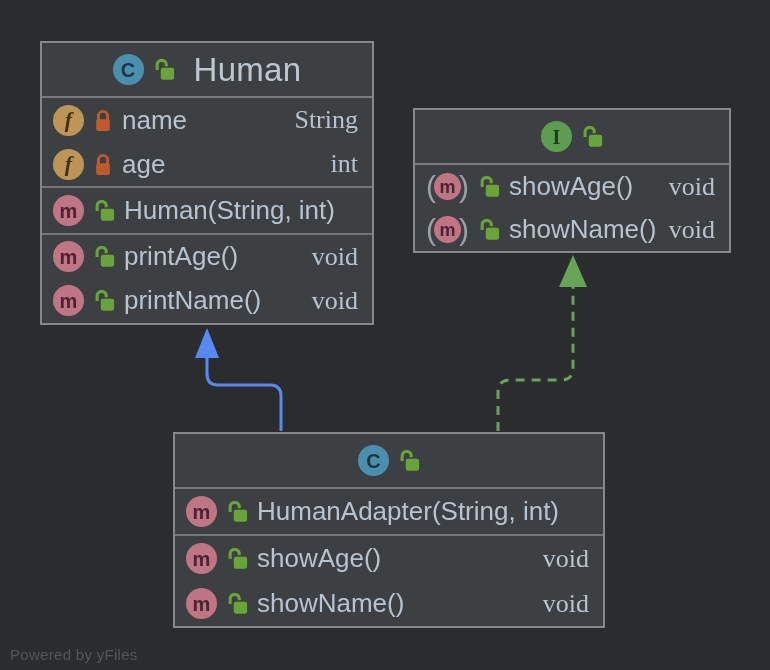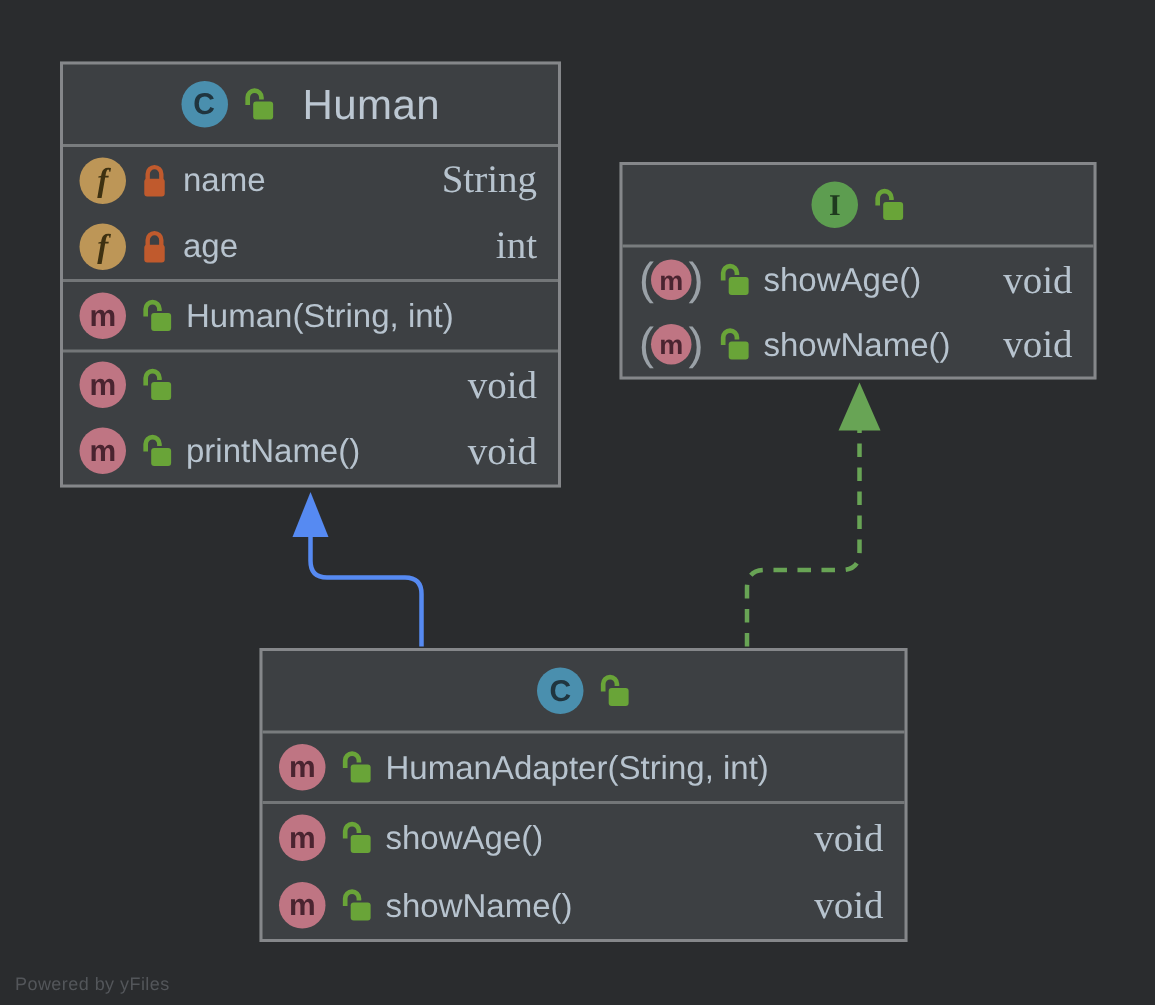--- a/index.html
+++ b/index.html
@@ -12,48 +12,48 @@
 
   .node {
     position:absolute; box-sizing:border-box;
     background:#3d4043; border:2px solid #85878a;
     display:flex; flex-direction:column; color:#b7c3ce;
   }
   .header {
     flex:0 0 53px; display:flex; align-items:center; justify-content:center;
     gap:9px; border-bottom:2px solid #797c7e;
   }
-  .title { font-size:28px; margin-left:10px; color:#bcc7d2; letter-spacing:0.3px; }
+  .title { font-size:33px; margin-left:10px; color:#bcc7d2; letter-spacing:0.3px; }
   .row {
     flex:1 1 0; display:flex; align-items:center;
     padding:0 14px 0 11px; gap:9px; min-height:0;
   }
   .row.sep { border-top:2px solid #737678; }
-  .mlabel { font-size:22px; white-space:nowrap; }
+  .mlabel { font-size:26px; white-space:nowrap; }
   .mtype  { font-size:26px; margin-left:auto; white-space:nowrap;font-family:Liberation Serif, serif; }
 
   .badge {
     width:31px; height:31px; border-radius:50%; flex:0 0 31px;
     display:flex; align-items:center; justify-content:center;
     font-size:20px; font-weight:700; line-height:1;
   }
   .badge.cls   { background:#4a8fae; color:#20353f; }
   .badge.iface { background:#5d9d50; color:#1f3a1f; font-family:"Liberation Serif", serif; font-weight:700; }
   .badge.fld   { background:#bd9657; color:#3e3111; font-family:"Liberation Serif", serif; font-style:italic; font-size:22px; }
   .badge.mth   { background:#bf7583; color:#4a2430; }
 
   .amethod { display:flex; align-items:center; flex:0 0 auto; }
   .amethod .paren { color:#9aa1a7; font-size:30px; font-weight:400; line-height:1; }
   .amethod .badge.mth { width:27px; height:27px; flex:0 0 27px; font-size:18px; margin:0 -2px; }
 
   .lock { flex:0 0 auto; display:flex; align-items:center; }
 
   .watermark {
     position:absolute; left:10px; bottom:7px;
-    font-size:12px; color:#53565a; letter-spacing:0.3px;
+    font-size:15px; color:#53565a; letter-spacing:0.3px;
   }
 </style>
 </head>
 <body>
 
 <svg class="edges" viewBox="0 0 770 670">
   <g>
     <path d="M281 431 L281 396 Q281 385 270 385 L218 385 Q207 385 207 374 L207 355" fill="none" stroke="#568af2" stroke-width="3"></path>
     <polygon points="207,328 195,358 219,358" fill="#568af2"></polygon>
   </g>
@@ -111,20 +111,21 @@
   </div>
 
   <div class="row sep">
     <span class="badge mth">m</span>
     <span class="lock">
       <svg width="22" height="28" viewBox="0 0 24 30">
         <path d="M4.5 15 V9.5 a5 5 0 0 1 10 0 V11" fill="none" stroke="#69a438" stroke-width="3.4"></path>
         <rect x="8.5" y="12.5" width="14.5" height="13" rx="2.2" fill="#69a438"></rect>
       </svg>
     </span>
+    <span class="mlabel">printAge()</span>
     <span class="mtype">void</span>
   </div>
 
   <div class="row">
     <span class="badge mth">m</span>
     <span class="lock">
       <svg width="22" height="28" viewBox="0 0 24 30">
         <path d="M4.5 15 V9.5 a5 5 0 0 1 10 0 V11" fill="none" stroke="#69a438" stroke-width="3.4"></path>
         <rect x="8.5" y="12.5" width="14.5" height="13" rx="2.2" fill="#69a438"></rect>
       </svg>

